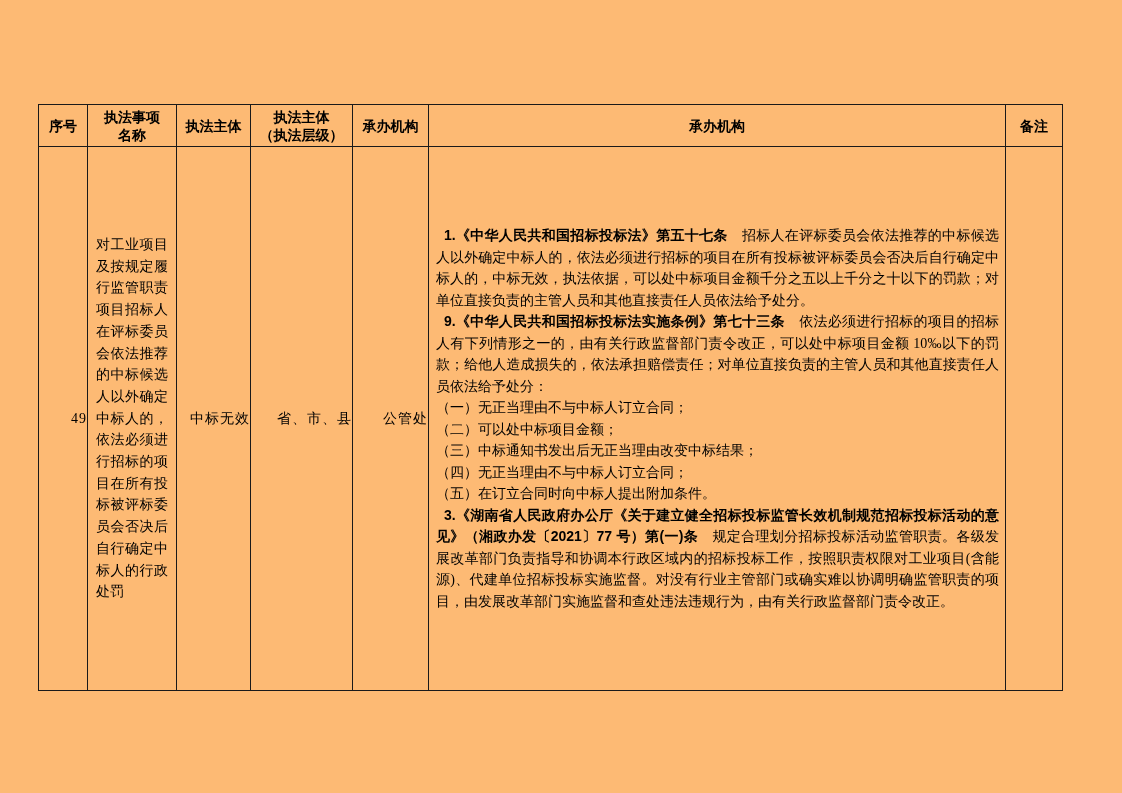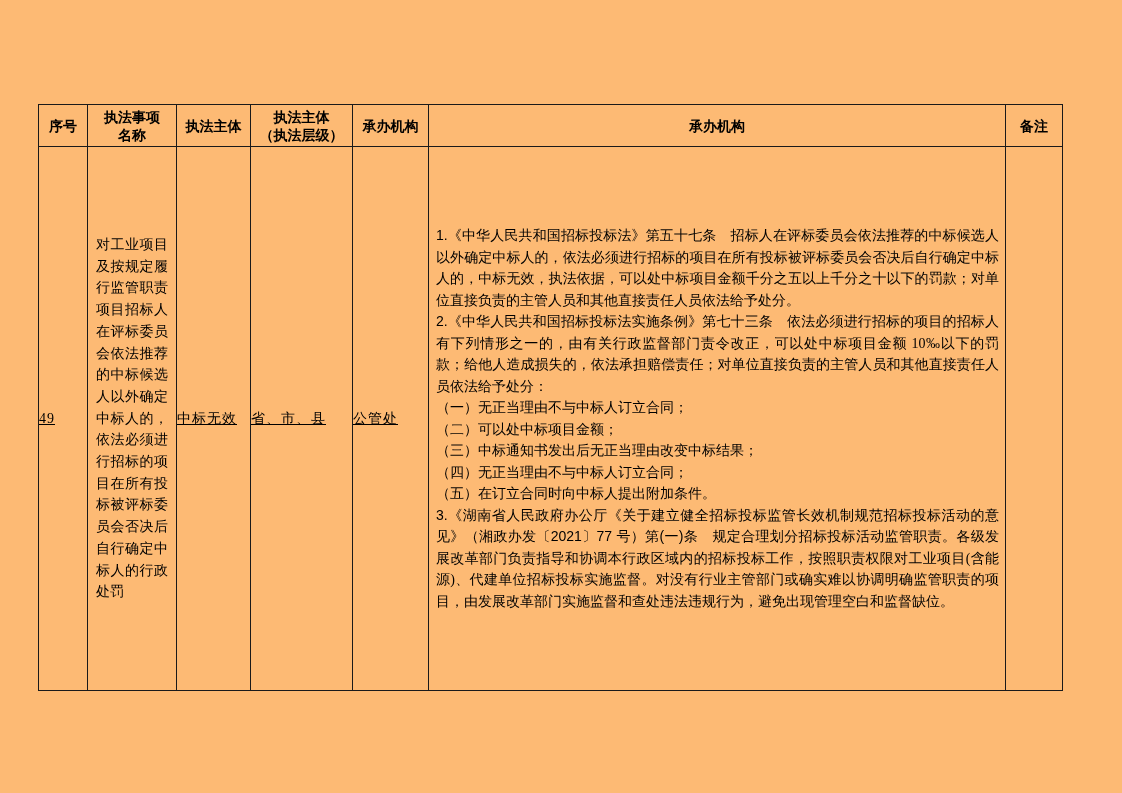--- a/index.html
+++ b/index.html
@@ -35,36 +35,37 @@
     vertical-align: middle;
     white-space: pre-line;
     height: 42px;
     padding: 2px;
   }
   .doc-table tbody tr { height: 544px; }
   .doc-table td {
     font-size: 14px;
     vertical-align: middle;
   }
-  td.c-center { text-align: left; letter-spacing: 1px; text-decoration: underline; }
+  td.c-center { text-align: right; letter-spacing: 1px; }
   td.c-matter {
     padding: 12px 8px;
     line-height: 21.7px;
     text-align: justify;
     text-align-last: left;
   }
   td.c-basis {
     padding: 4px 6px 4px 7px;
     line-height: 21.5px;
     text-align: justify;
   }
   td.c-basis .para { text-align: justify; }
   .bold-cite {
-    font-weight: normal;
+    font-weight: bold;
     font-family: "Liberation Sans", "DejaVu Sans", sans-serif;
+    margin-left: 8px;
   }
 </style>
 </head>
 <body>
 
 <div class="page">
   <table class="doc-table">
     <colgroup>
       <col style="width:49px">
       <col style="width:89px">
@@ -89,25 +90,25 @@
     </thead>
     <tbody>
       <tr>
         <td class="c-center">49</td>
         <td class="c-matter">对工业项目及按规定履行监管职责项目招标人在评标委员会依法推荐的中标候选人以外确定中标人的，依法必须进行招标的项目在所有投标被评标委员会否决后自行确定中标人的行政处罚</td>
         <td class="c-center">中标无效</td>
         <td class="c-center">省、市、县</td>
         <td class="c-center">公管处</td>
         <td class="c-basis">
           <div class="para"><span class="bold-cite">1.《中华人民共和国招标投标法》第五十七条</span><span>　招标人在评标委员会依法推荐的中标候选人以外确定中标人的，依法必须进行招标的项目在所有投标被评标委员会否决后自行确定中标人的，中标无效，执法依据，可以处中标项目金额千分之五以上千分之十以下的罚款；对单位直接负责的主管人员和其他直接责任人员依法给予处分。</span></div>
-          <div class="para"><span class="bold-cite">2.《中华人民共和国招标投标法实施条例》第七十三条</span><span>　依法必须进行招标的项目的招标人有下列情形之一的，由有关行政监督部门责令改正，可以处中标项目金额 10‰以下的罚款；给他人造成损失的，依法承担赔偿责任；对单位直接负责的主管人员和其他直接责任人员依法给予处分：</span></div>
+          <div class="para"><span class="bold-cite">9.《中华人民共和国招标投标法实施条例》第七十三条</span><span>　依法必须进行招标的项目的招标人有下列情形之一的，由有关行政监督部门责令改正，可以处中标项目金额 10‰以下的罚款；给他人造成损失的，依法承担赔偿责任；对单位直接负责的主管人员和其他直接责任人员依法给予处分：</span></div>
           <div class="para"><span>（一）无正当理由不与中标人订立合同；</span></div>
           <div class="para"><span>（二）可以处中标项目金额；</span></div>
           <div class="para"><span>（三）中标通知书发出后无正当理由改变中标结果；</span></div>
           <div class="para"><span>（四）无正当理由不与中标人订立合同；</span></div>
           <div class="para"><span>（五）在订立合同时向中标人提出附加条件。</span></div>
-          <div class="para"><span class="bold-cite">3.《湖南省人民政府办公厅《关于建立健全招标投标监管长效机制规范招标投标活动的意见》（湘政办发〔2021〕77 号）第(一)条</span><span>　规定合理划分招标投标活动监管职责。各级发展改革部门负责指导和协调本行政区域内的招标投标工作，按照职责权限对工业项目(含能源)、代建单位招标投标实施监督。对没有行业主管部门或确实难以协调明确监管职责的项目，由发展改革部门实施监督和查处违法违规行为，避免出现管理空白和监督缺位。</span></div>
+          <div class="para"><span class="bold-cite">3.《湖南省人民政府办公厅《关于建立健全招标投标监管长效机制规范招标投标活动的意见》（湘政办发〔2021〕77 号）第(一)条</span><span>　规定合理划分招标投标活动监管职责。各级发展改革部门负责指导和协调本行政区域内的招标投标工作，按照职责权限对工业项目(含能源)、代建单位招标投标实施监督。对没有行业主管部门或确实难以协调明确监管职责的项目，由发展改革部门实施监督和查处违法违规行为，由有关行政监督部门责令改正。</span></div>
         </td>
         <td class="c-center"></td>
       </tr>
     </tbody>
   </table>
 </div>
 
 </body></html>

